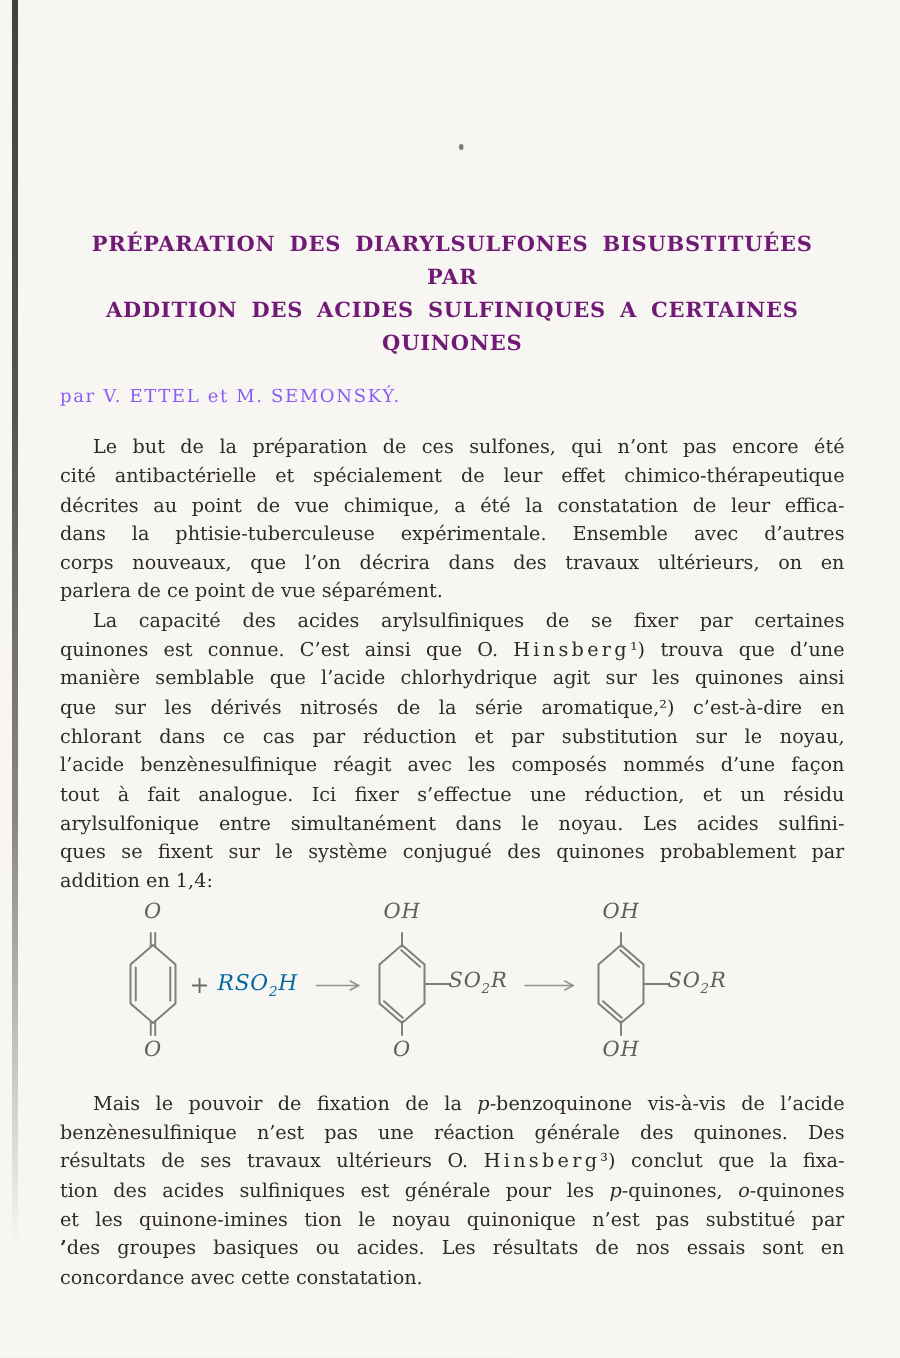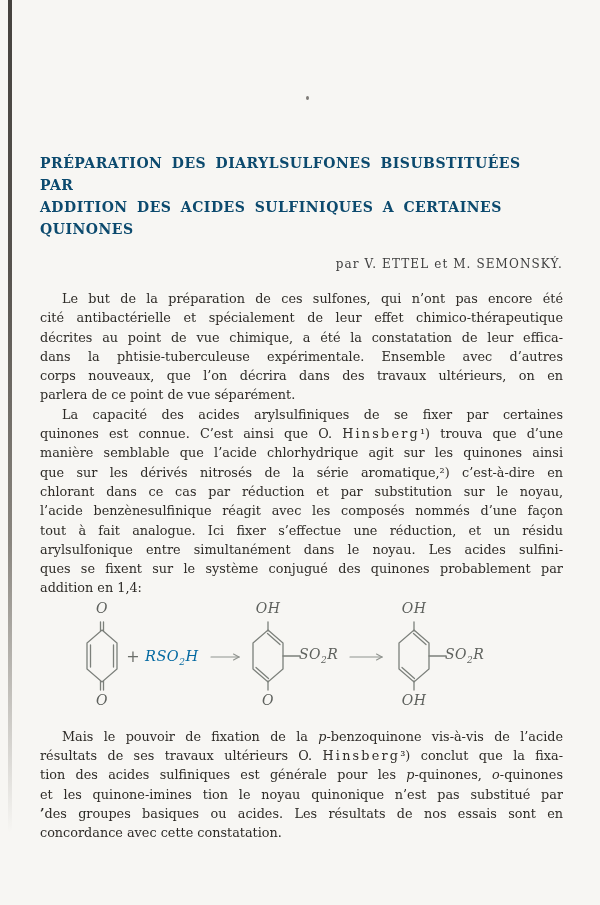--- a/index.html
+++ b/index.html
@@ -16,27 +16,27 @@
   .scan-edge{
     position:absolute;left:8px;top:0;width:4px;height:100%;
     background:linear-gradient(to bottom,#45423e 0%,#57534e 30%,#8a867f 60%,rgba(180,176,168,0) 92%);
   }
   .ink-speck{
     position:absolute;left:306px;top:96px;width:3px;height:4px;border-radius:50%;
     background:#55524d;opacity:.75;
   }
   .content{position:relative;padding:0 37px 0 40px;}
   .title{
-    margin:152px 0 0 0;font-size:14px;font-weight:bold;
-    letter-spacing:.5px;word-spacing:4px;line-height:22px;color:#0c4a6e;
+    margin:152px 0 0 0;text-align:center;font-size:14px;font-weight:bold;
+    letter-spacing:.5px;word-spacing:4px;line-height:22px;color:#701a75;
   }
   .title .title-line{display:block;}
   .byline{
-    margin-top:17px;text-align:right;font-size:12px;letter-spacing:1.1px;
-    color:#404040;
+    margin-top:17px;text-align:left;font-size:12px;letter-spacing:1.1px;
+    color:#8b5cf6;
   }
   .body-block{margin-top:18px;}
   .para{margin:0;}
   .line{
     font-size:12.8px;line-height:19.3px;height:19.3px;white-space:nowrap;
     text-align:justify;text-align-last:justify;overflow:hidden;
   }
   .line.indent{text-indent:22px;}
   .line.last{text-align:left;text-align-last:left;}
   .st-g{letter-spacing:2.2px;}
@@ -169,20 +169,21 @@
           <line x1="18" y1="59" x2="18" y2="68"></line>
         </svg>
         <div class="chem-label side"><span>SO</span><sub>2</sub><span>R</span></div>
         <div class="chem-label bottom">OH</div>
       </div>
     </div>
 
     <div class="body-block after-scheme">
         <div class="para">
           <div class="line indent"><span>Mais le pouvoir de fixation de la </span><span class="st-i">p</span><span>-benzoquinone vis-à-vis de l’acide</span></div>
+          <div class="line"><span>benzènesulfinique n’est pas une réaction générale des quinones. Des</span></div>
           <div class="line"><span>résultats de ses travaux ultérieurs O. </span><span class="st-g">Hinsberg</span><span>³) conclut que la fixa-</span></div>
           <div class="line"><span>tion des acides sulfiniques est générale pour les </span><span class="st-i">p</span><span>-quinones, </span><span class="st-i">o</span><span>-quinones</span></div>
           <div class="line"><span>et les quinone-imines tion le noyau quinonique n’est pas substitué par</span></div>
           <div class="line"><span class="st-mark">’</span><span>des groupes basiques ou acides. Les résultats de nos essais sont en</span></div>
           <div class="line last"><span>concordance avec cette constatation.</span></div>
         </div>
       </div>
 
   </div>
 </div>

